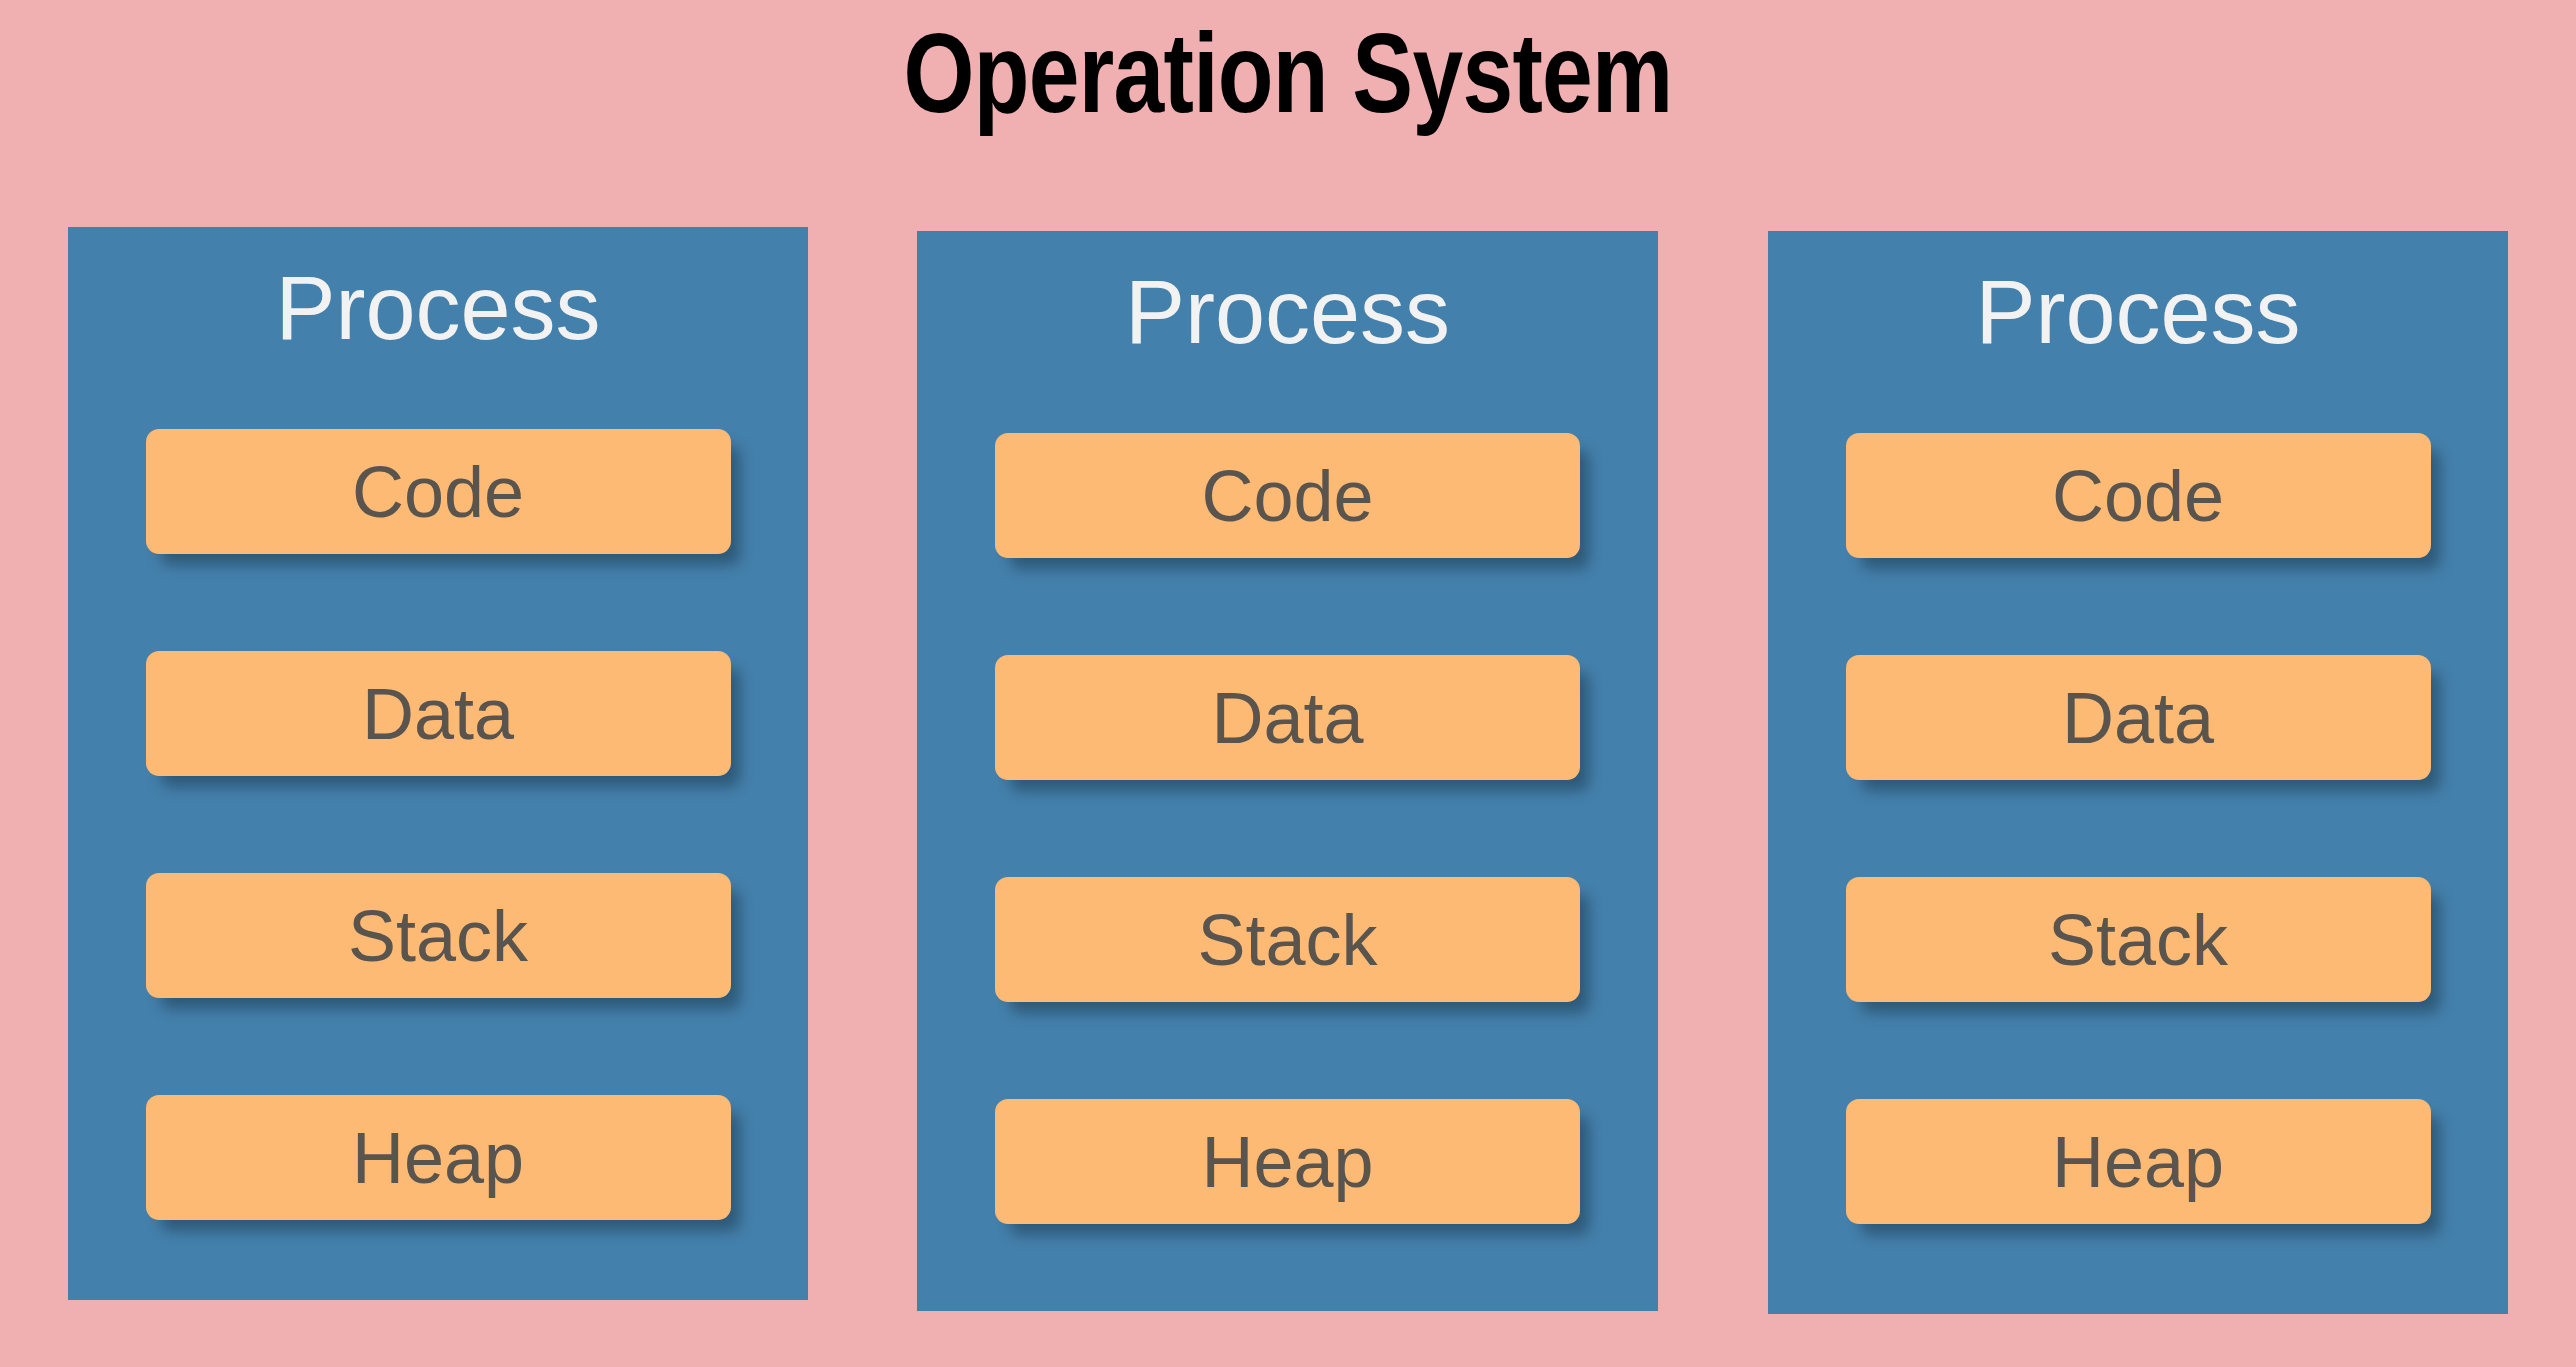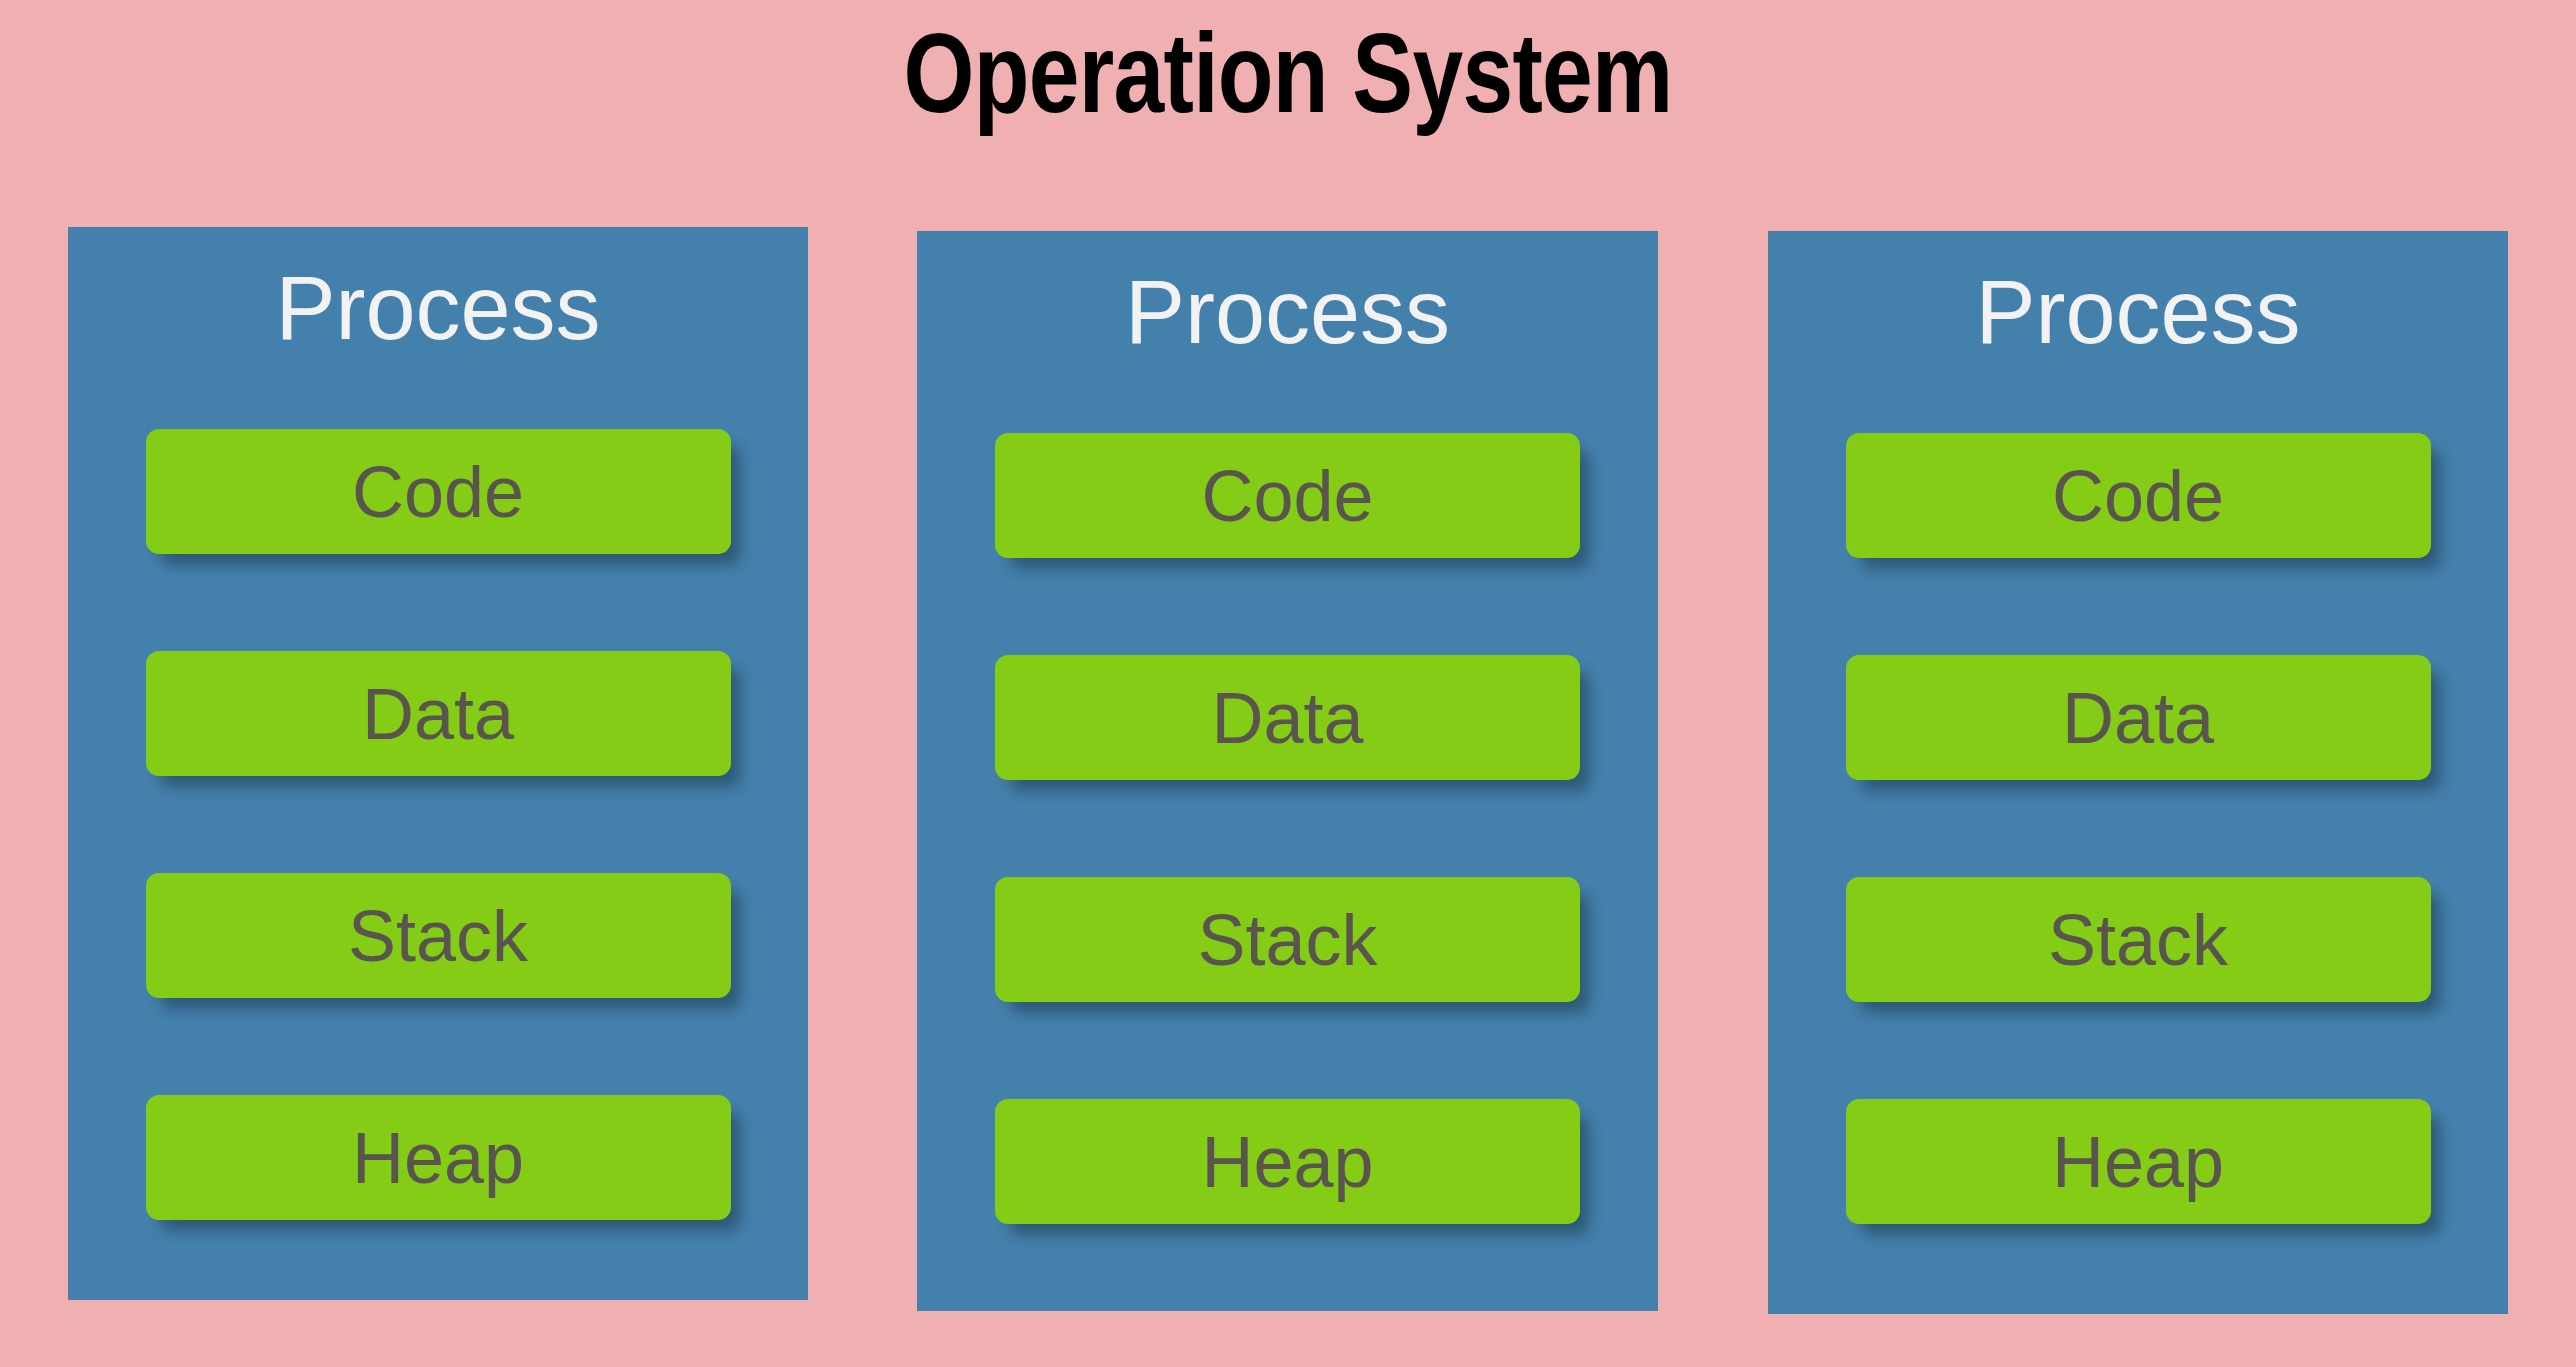--- a/index.html
+++ b/index.html
@@ -70,21 +70,21 @@
     position: absolute;
     left: 0;
     width: 100%;
     top: 202px;
   }
   .segment {
     position: relative;
     width: 585px;
     height: 125px;
     margin: 0 auto 97px auto;
-    background: #84cc16;
+    background: #fdba74;
     border-radius: 13px;
     box-shadow: 12px 13.8px 13.8px -3.4px rgba(20,42,58,0.45);
     display: flex;
     align-items: center;
     justify-content: center;
   }
   .segment:last-child { margin-bottom: 4px; }
 
   .segment-label {
     font-size: 72px;

